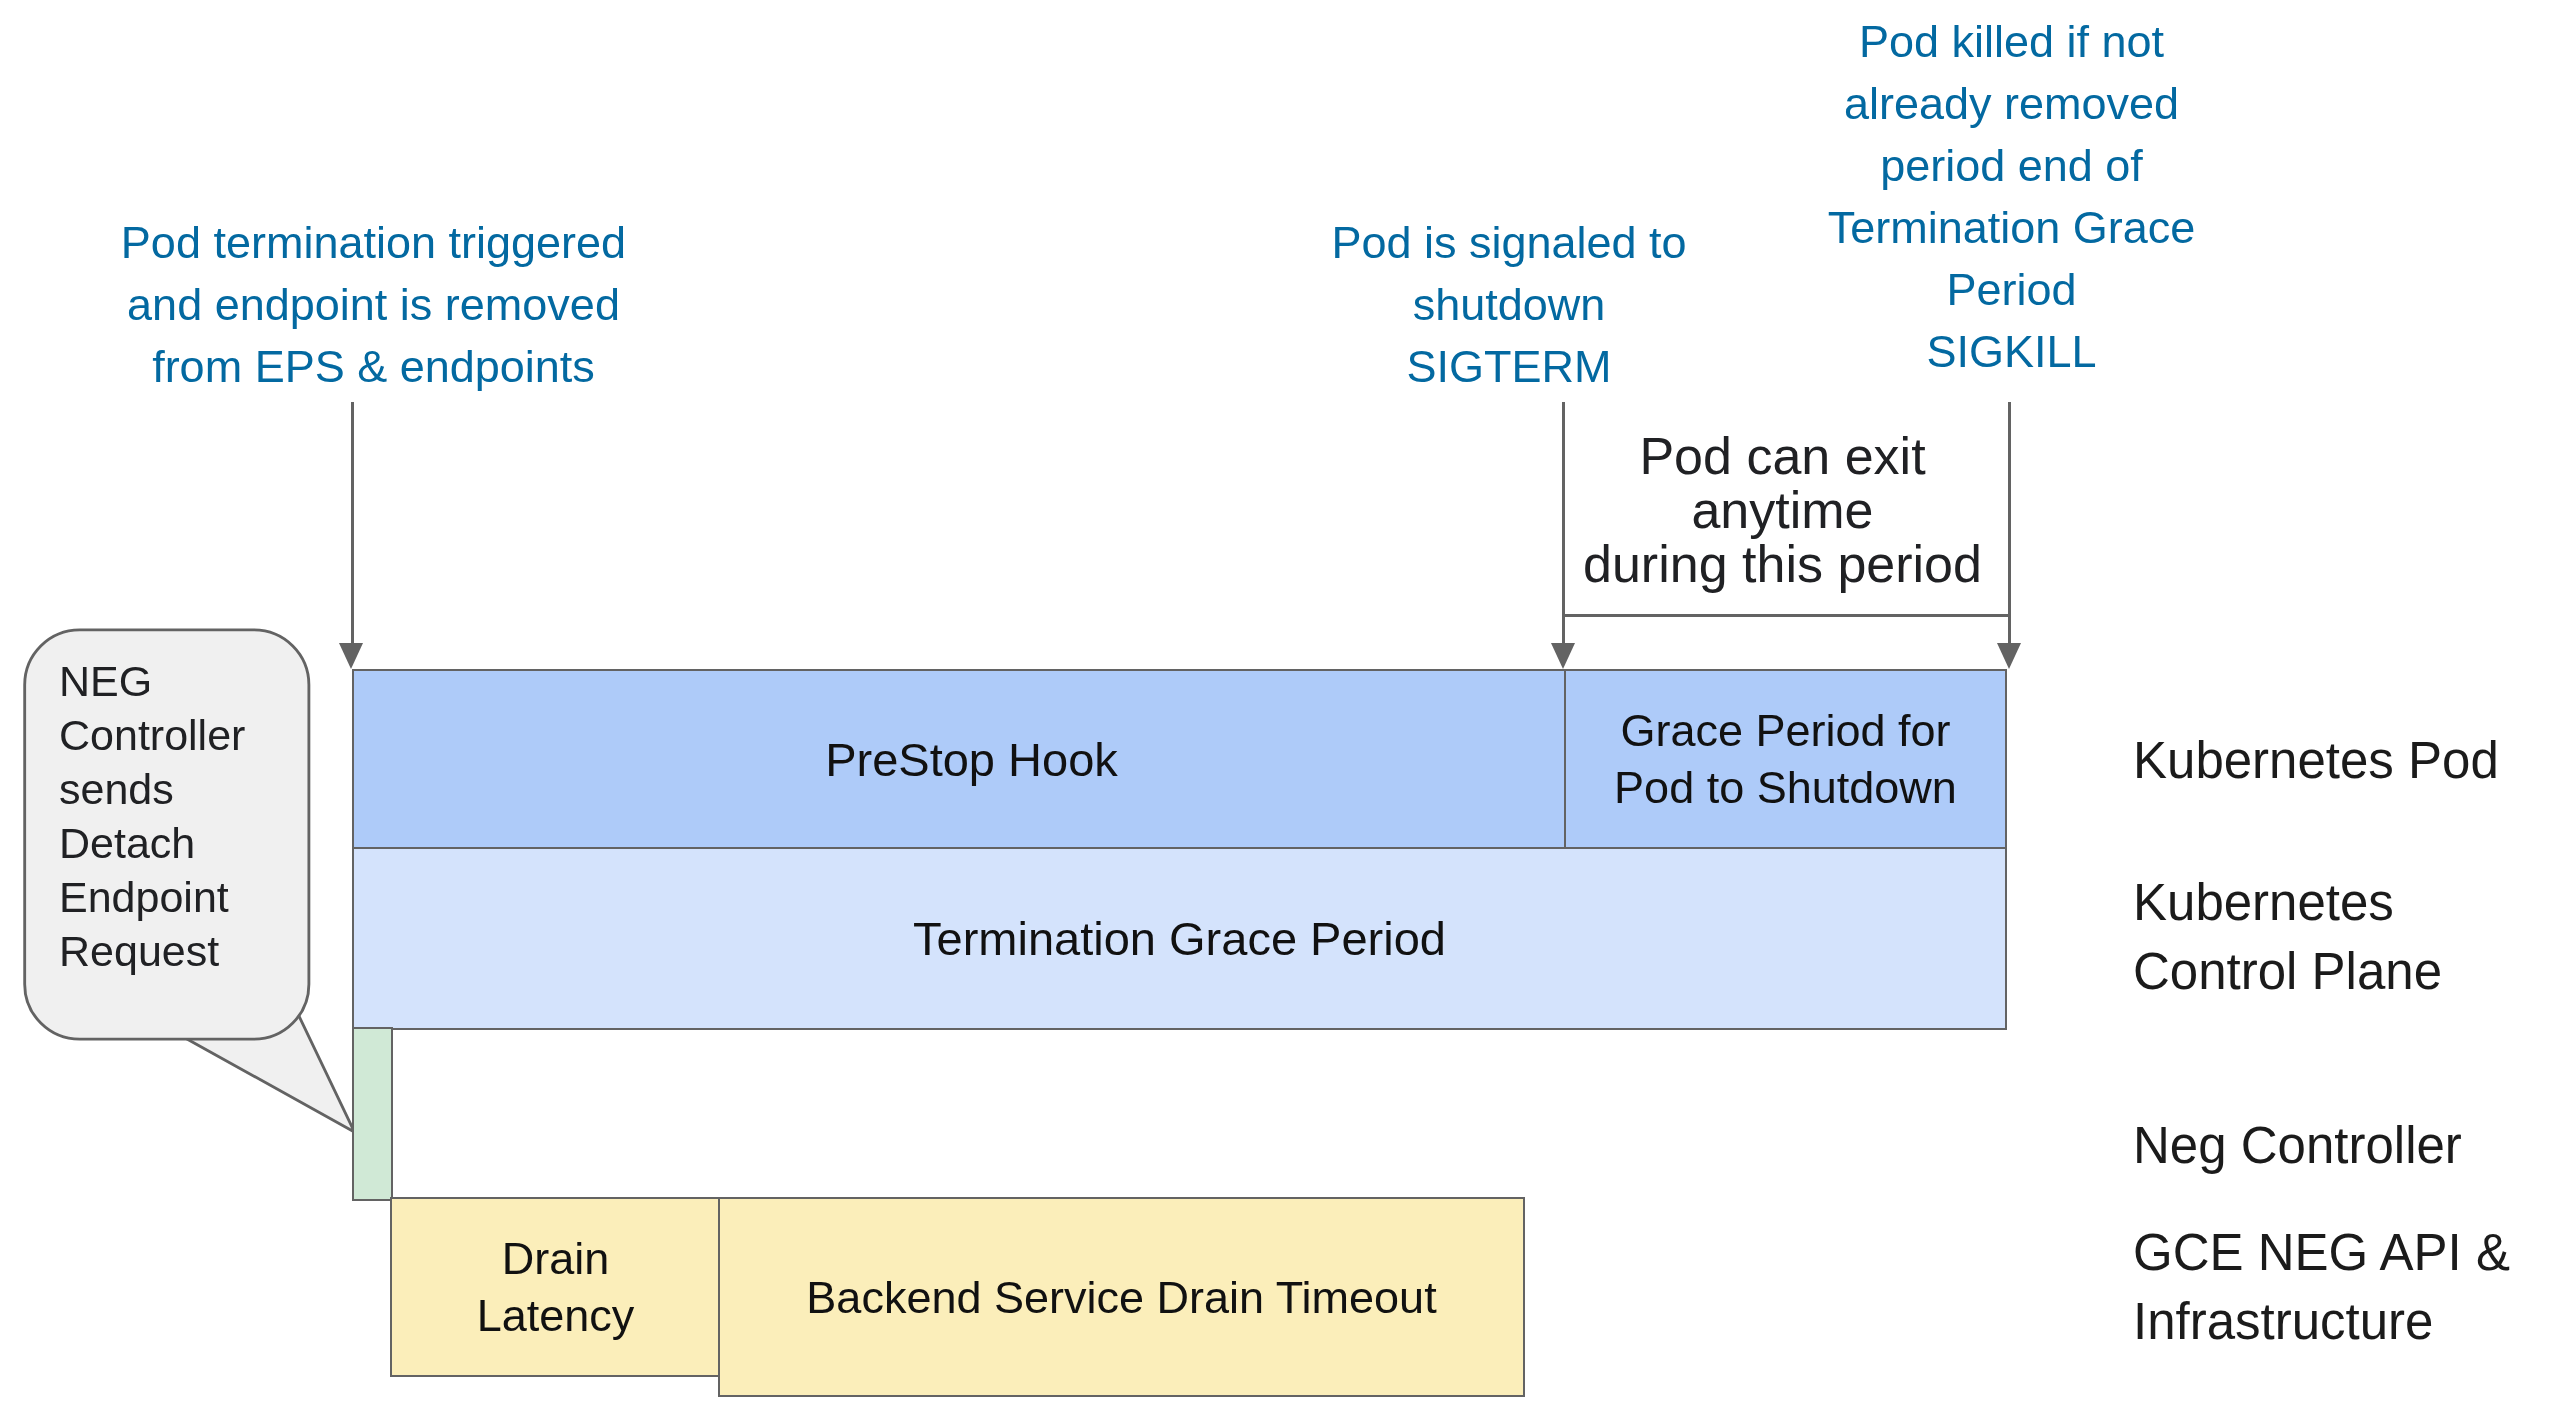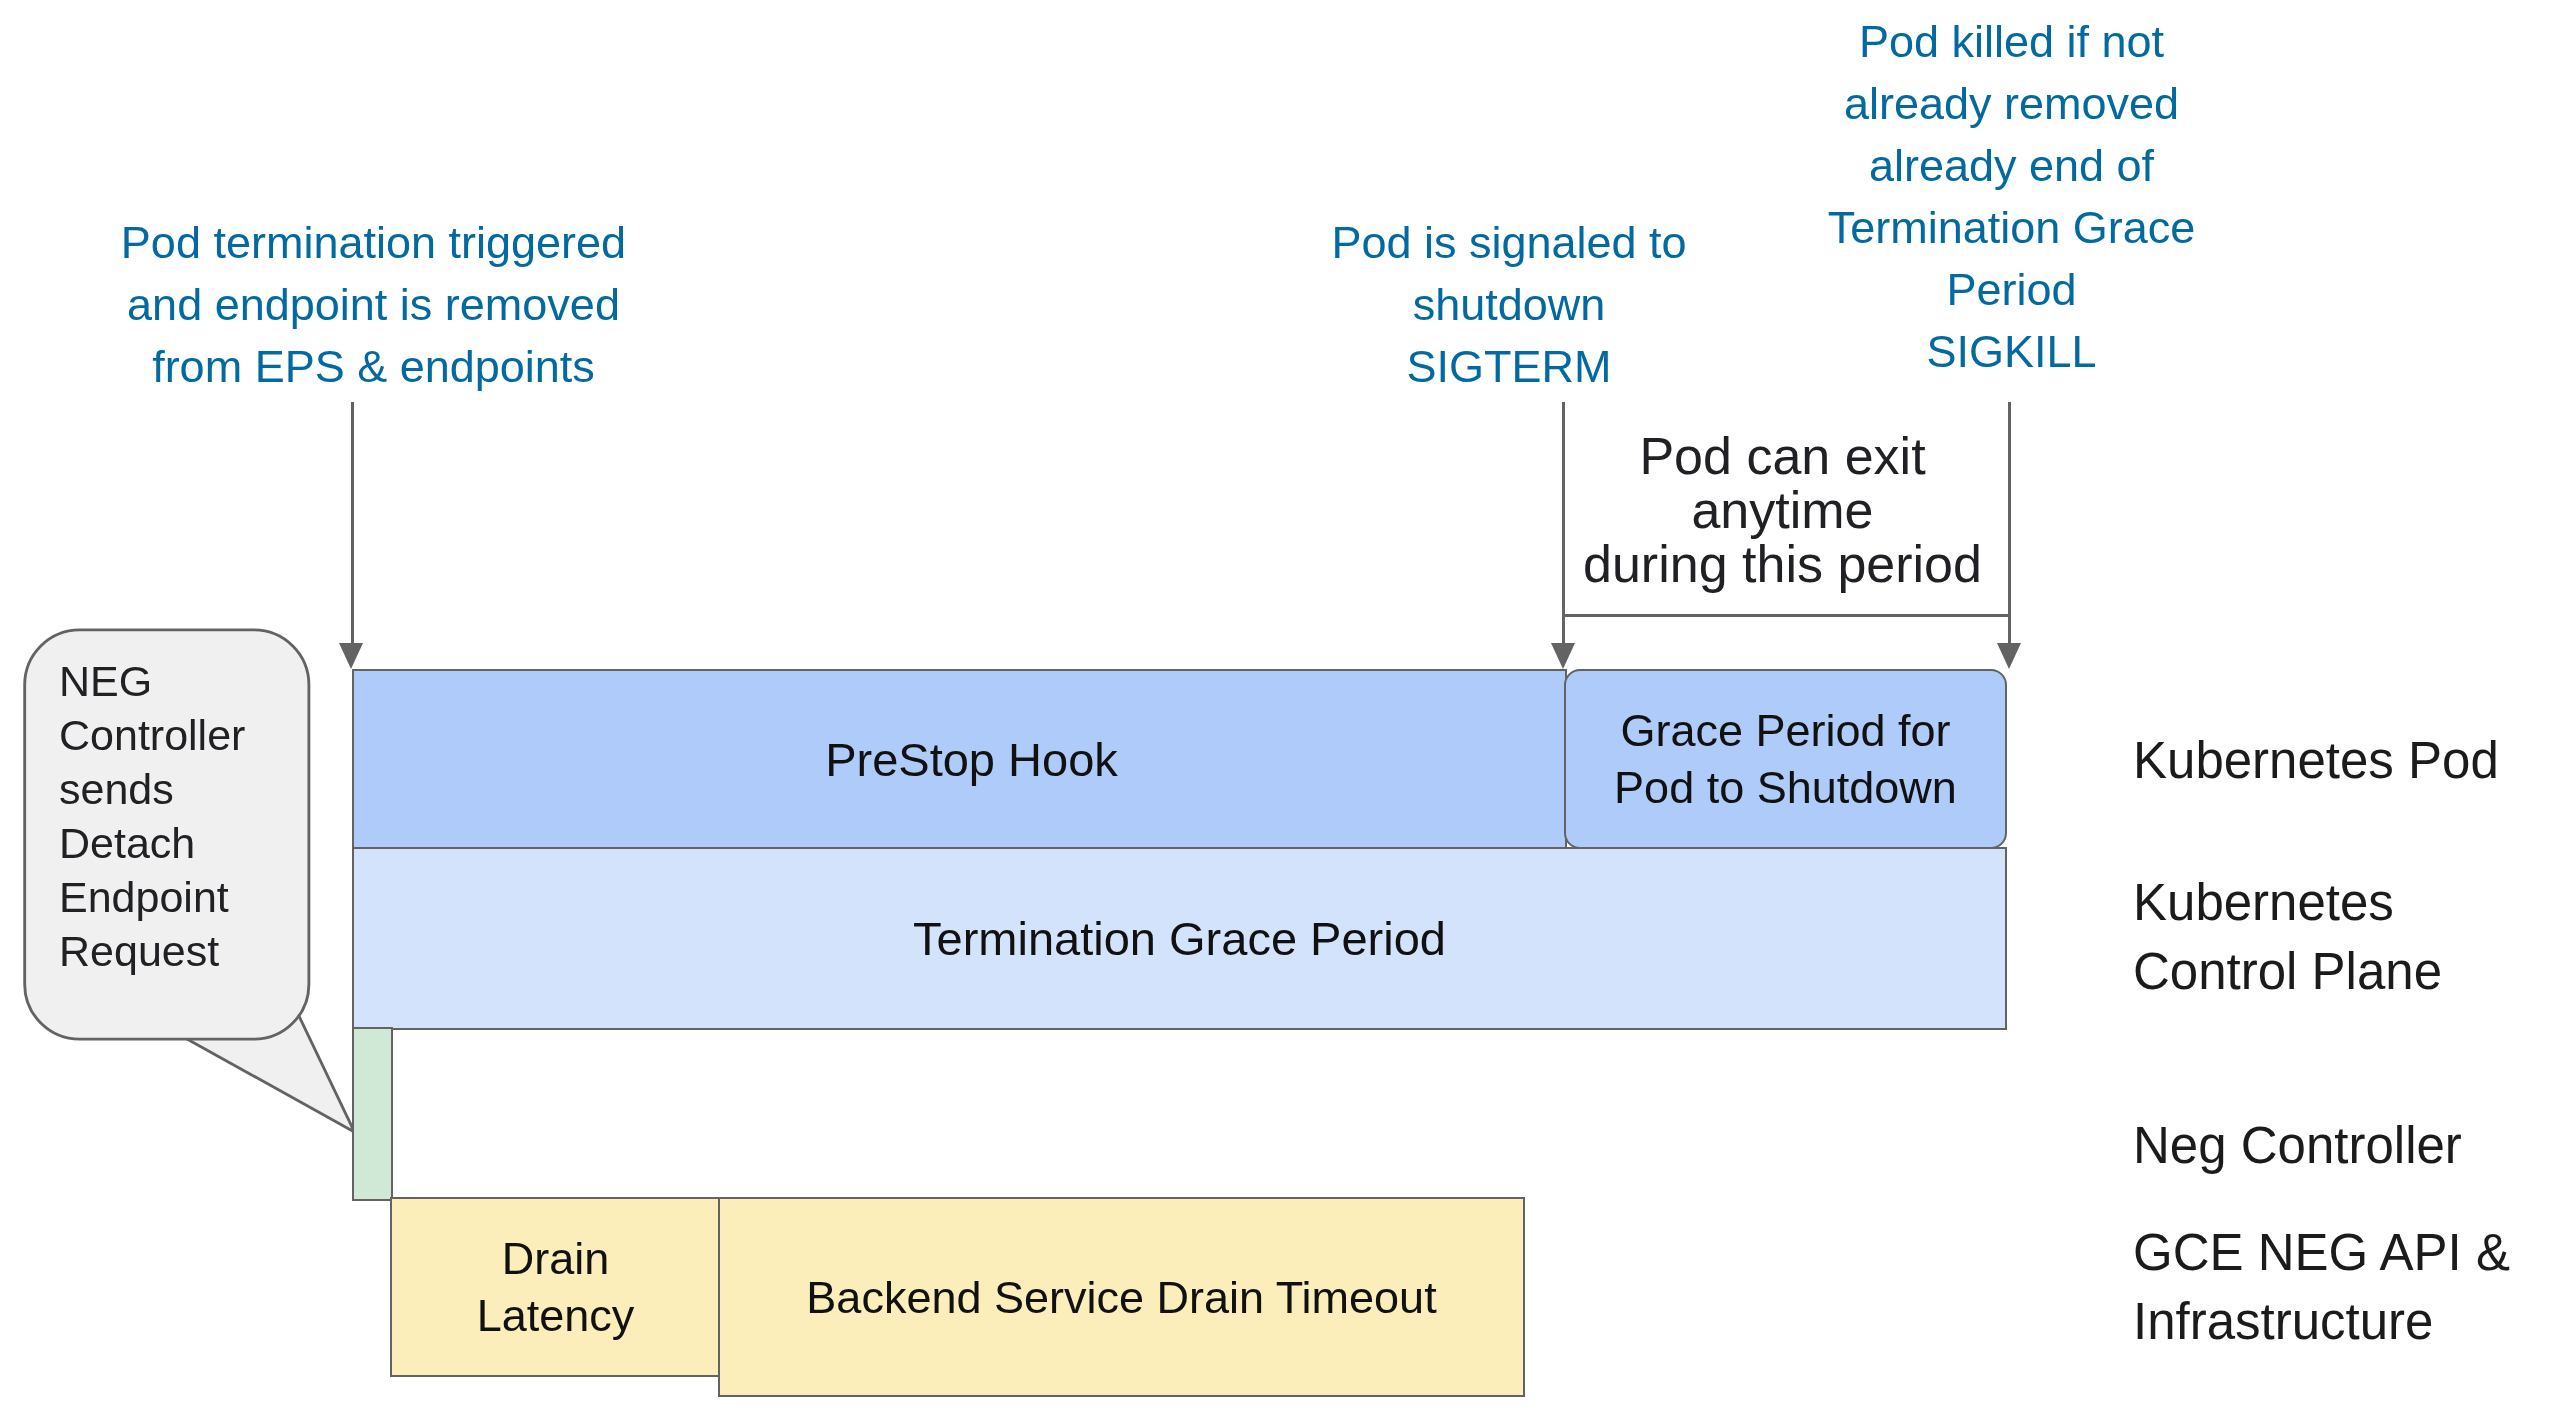--- a/index.html
+++ b/index.html
@@ -51,21 +51,21 @@
 
   <div class="ann" style="left:1272px;top:212px;width:474px;">
     <div>Pod is signaled to</div>
     <div>shutdown</div>
     <div>SIGTERM</div>
   </div>
 
   <div class="ann" style="left:1765px;top:11.4px;width:493px;">
     <div>Pod killed if not</div>
     <div>already removed</div>
-    <div>already end of</div>
+    <div>period end of</div>
     <div>Termination Grace</div>
     <div>Period</div>
     <div>SIGKILL</div>
   </div>
 
   <div class="ann-small" style="left:1550px;top:429px;width:465px;">
     <div>Pod can exit anytime</div>
     <div>during this period</div>
   </div>
 
@@ -90,21 +90,21 @@
     <div>sends</div>
     <div>Detach</div>
     <div>Endpoint</div>
     <div>Request</div>
   </div>
 
   <div class="bar bar-blue bar-label-lg" style="left:352px;top:669px;width:1215px;height:180px;padding-left:24px;">
     <span>PreStop Hook</span>
   </div>
 
-  <div class="bar bar-blue bar-label-md" style="left:1564px;top:669px;width:443px;height:180px;border-radius:16px;">
+  <div class="bar bar-blue bar-label-md" style="left:1564px;top:669px;width:443px;height:180px;">
     <span>
       <div>Grace Period for</div>
       <div>Pod to Shutdown</div>
     </span>
   </div>
 
   <div class="bar bar-lightblue bar-label-lg" style="left:352px;top:847px;width:1655px;height:183px;">
     <span>Termination Grace Period</span>
   </div>
 

